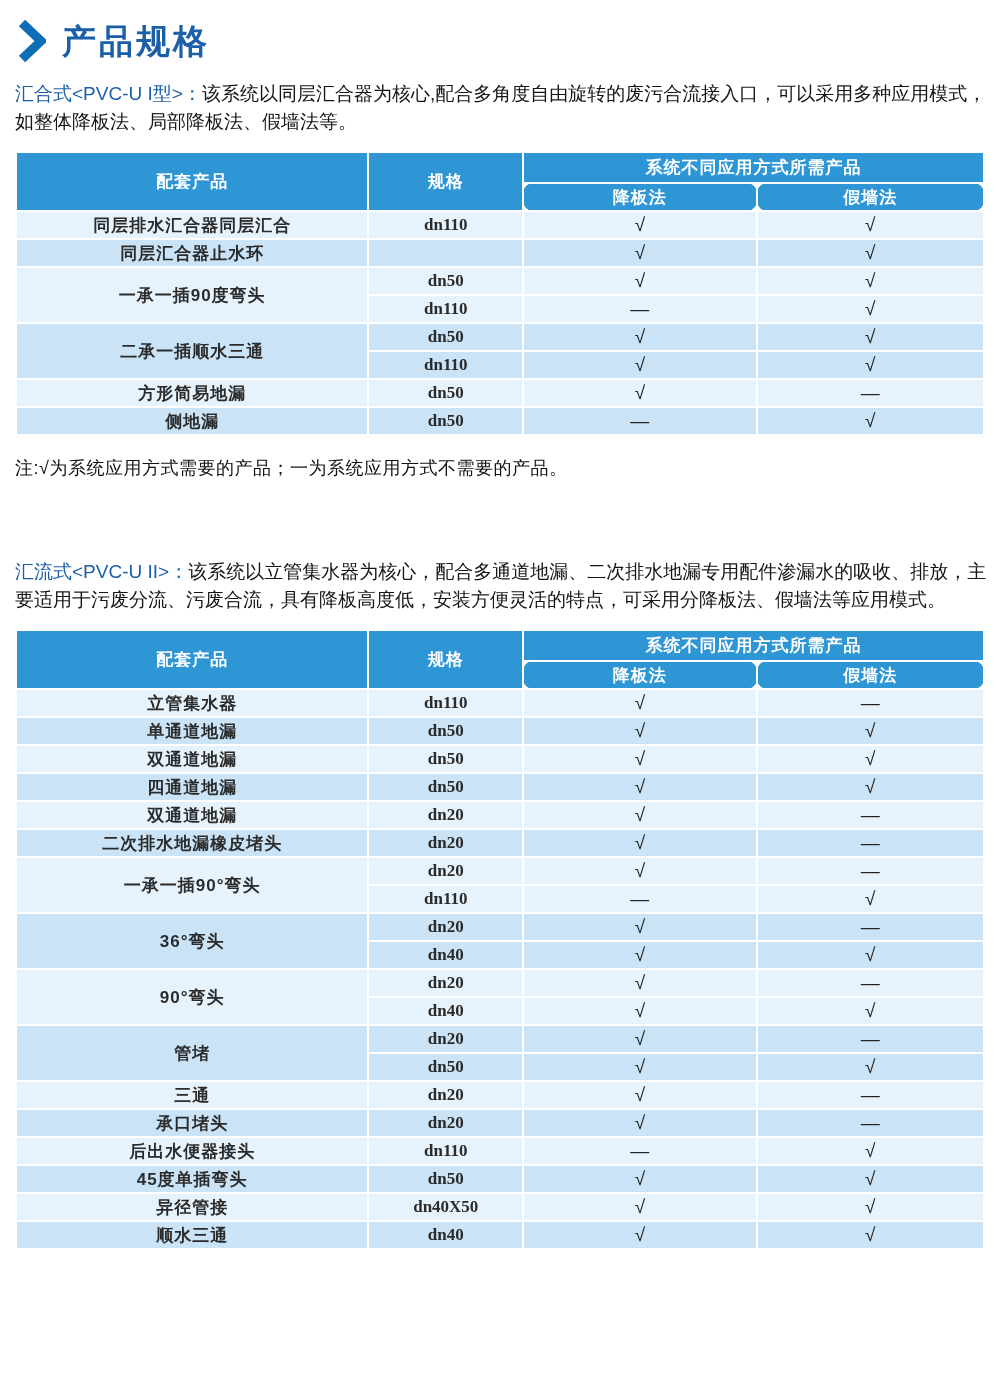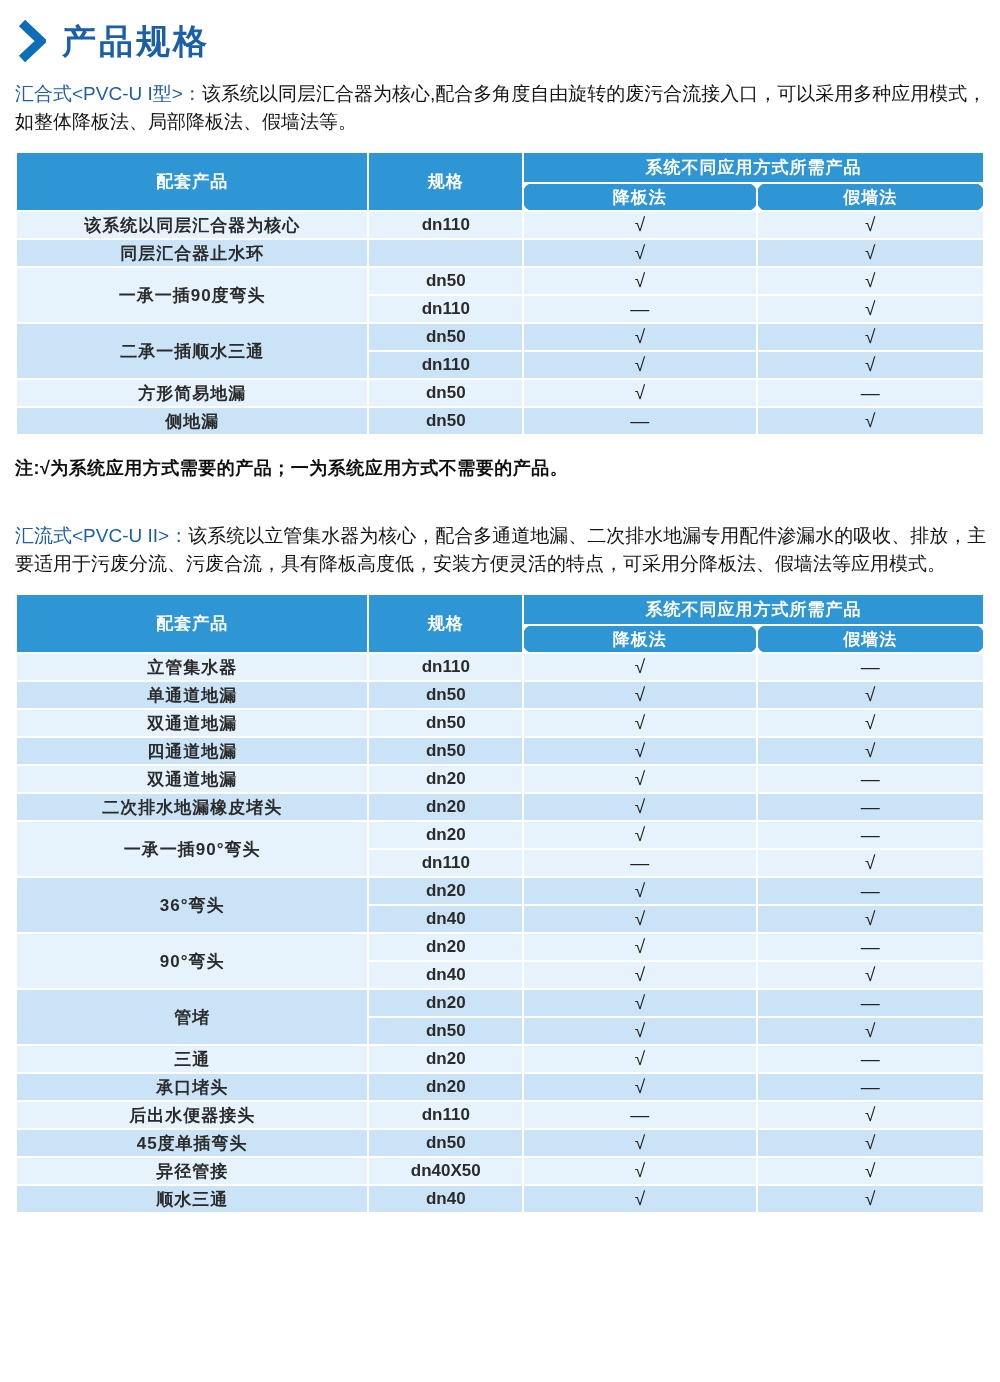--- a/index.html
+++ b/index.html
@@ -37,21 +37,21 @@
   .intro {
     margin:18px 15px 0 15px;
     width:972px;
     font-size:19px;
     font-weight:normal;
     line-height:28px;
     color:#151515;
     text-align:left;
   }
   .intro .lead { color:var(--title-blue,#1C5FA9); }
-  .intro-2 { margin-top:42px; }
+  .intro-2 { margin-top:78px; }
   
   table.spec-table {
     width:970px;
     margin:15px 15px 0 15px;
     border-collapse:collapse;
     table-layout:fixed;
   }
   .spec-table col.c-product { width:36.4%; }
   .spec-table col.c-spec    { width:16.0%; }
   .spec-table col.c-m1      { width:24.1%; }
@@ -75,27 +75,27 @@
     vertical-align:middle;
     font-size:17px;
     font-weight:bold;
     color:#2b2b2b;
     letter-spacing:1px;
     overflow:hidden;
     white-space:nowrap;
   }
   .spec-table tr.band-light td { background:var(--band-light,#E7F3FC); }
   .spec-table tr.band-dark  td { background:var(--band-dark,#CAE3F6); }
-  .spec-table td.spec { letter-spacing:0; }
+  .spec-table td.spec { letter-spacing:0;font-family:Liberation Serif, serif; }
   .spec-table td.mark { font-size:19px; font-weight:400; color:#222; letter-spacing:0; }
   
   .note {
     margin:20px 15px 0 15px;
     font-size:18px;
-    font-weight:bold;
+    font-weight:normal;
     color:#111;
     letter-spacing:0.5px;
   }
   .note-2 { margin-top:26px; }
 </style>
 </head>
 <body>
 
 <div class="page">
 
@@ -123,21 +123,21 @@
         <th rowspan="2">规格</th>
         <th colspan="2">系统不同应用方式所需产品</th>
       </tr>
       <tr class="h2">
         <th>降板法</th>
         <th>假墙法</th>
       </tr>
     </thead>
     <tbody>
         <tr class="band-light">
-          <td class="product" rowspan="1">该系统以同层汇合器为核心</td>
+          <td class="product" rowspan="1">同层排水汇合器同层汇合</td>
           <td class="spec">dn110</td>
           <td class="mark">√</td>
           <td class="mark">√</td>
         </tr>
         <tr class="band-dark">
           <td class="product" rowspan="1">同层汇合器止水环</td>
           <td class="spec"></td>
           <td class="mark">√</td>
           <td class="mark">√</td>
         </tr>

